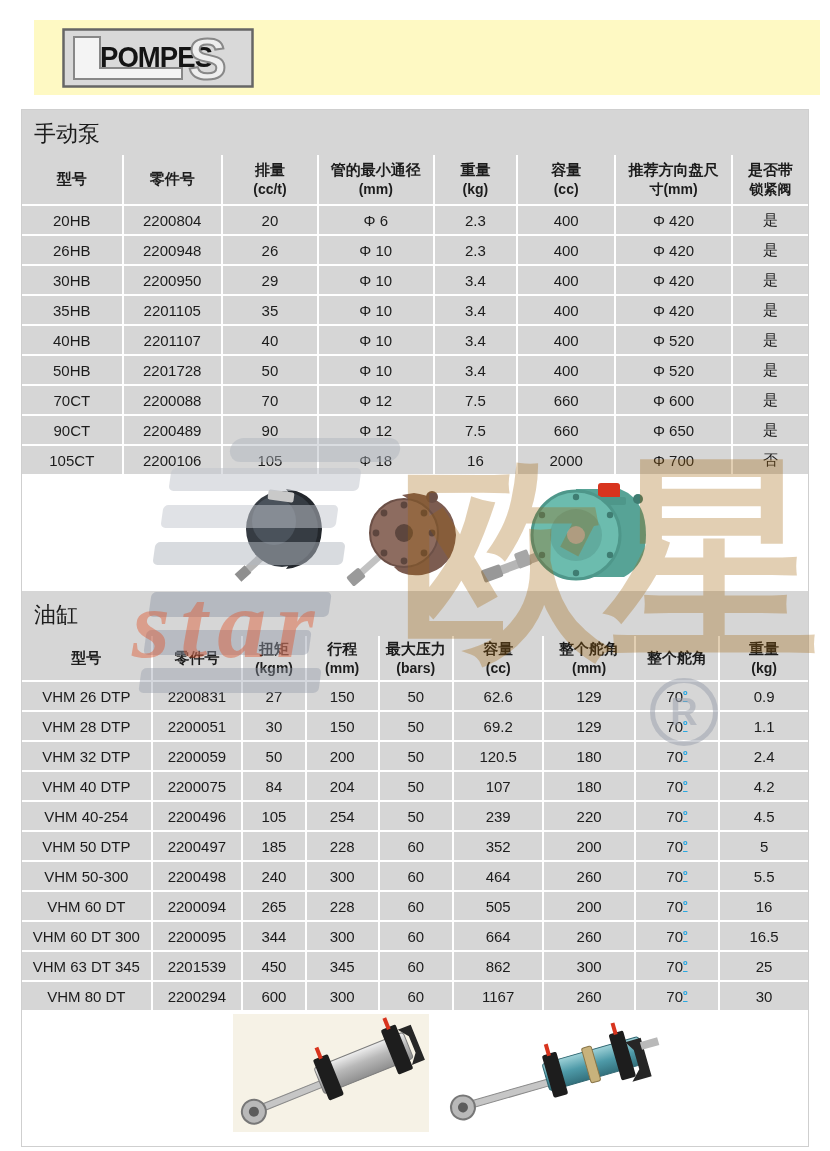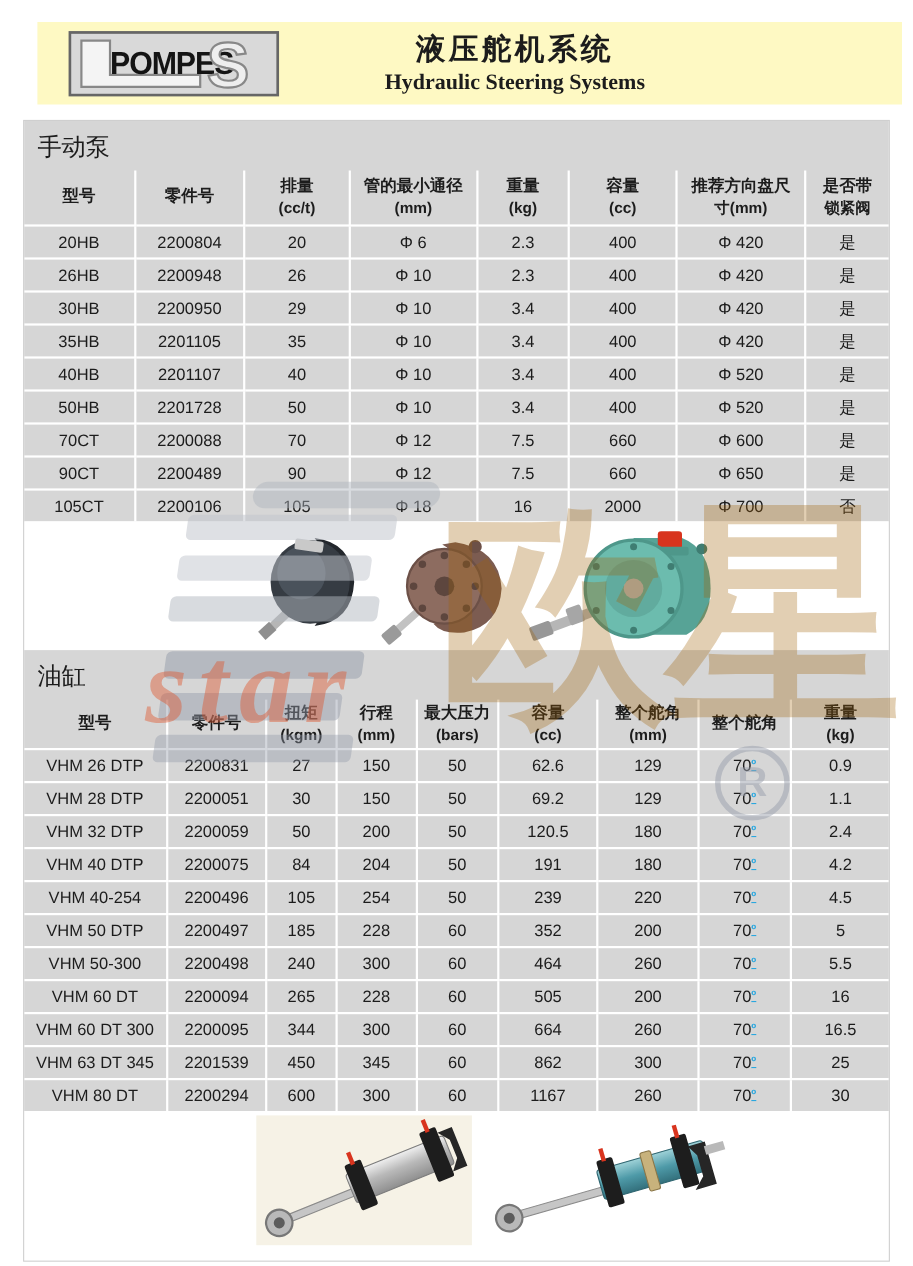--- a/index.html
+++ b/index.html
@@ -76,24 +76,20 @@
 <div class="page">
 
   <div class="header-band">
     <div class="logo">
       <svg width="192" height="60" viewBox="0 0 192 60">
         <rect x="1.5" y="1.5" width="189" height="57" fill="#d9d9d9" stroke="#666" stroke-width="2.5"></rect>
         <path d="M12 9 h26 v31 h82 v11 h-108 z" fill="#f4f4f4" stroke="#888" stroke-width="2"></path>
         <text x="40" y="39" font-family="Liberation Sans, sans-serif" font-weight="bold" font-size="29" fill="#141414" letter-spacing="-1" transform="scale(0.95,1)">POMPES</text>
         <text x="126" y="51" font-family="Liberation Sans, sans-serif" font-weight="bold" font-size="58" fill="#eeeeee" stroke="#888" stroke-width="2">S</text>
       </svg>
-    </div>
-    <div class="titles">
-      <div class="title-zh">液压舵机系统</div>
-      <div class="title-en">Hydraulic Steering Systems</div>
     </div>
   </div>
 
   <div class="content">
 
     <div class="section">
       <div class="sec-title">手动泵</div>
       <table class="t1">
         <thead>
             <tr>
@@ -346,21 +342,21 @@
               <td>180</td>
               <td>70<span class="ord">º</span></td>
               <td>2.4</td>
             </tr>
             <tr>
               <td>VHM 40 DTP</td>
               <td>2200075</td>
               <td>84</td>
               <td>204</td>
               <td>50</td>
-              <td>191</td>
+              <td>107</td>
               <td>180</td>
               <td>70<span class="ord">º</span></td>
               <td>4.2</td>
             </tr>
             <tr>
               <td>VHM 40-254</td>
               <td>2200496</td>
               <td>105</td>
               <td>254</td>
               <td>50</td>

